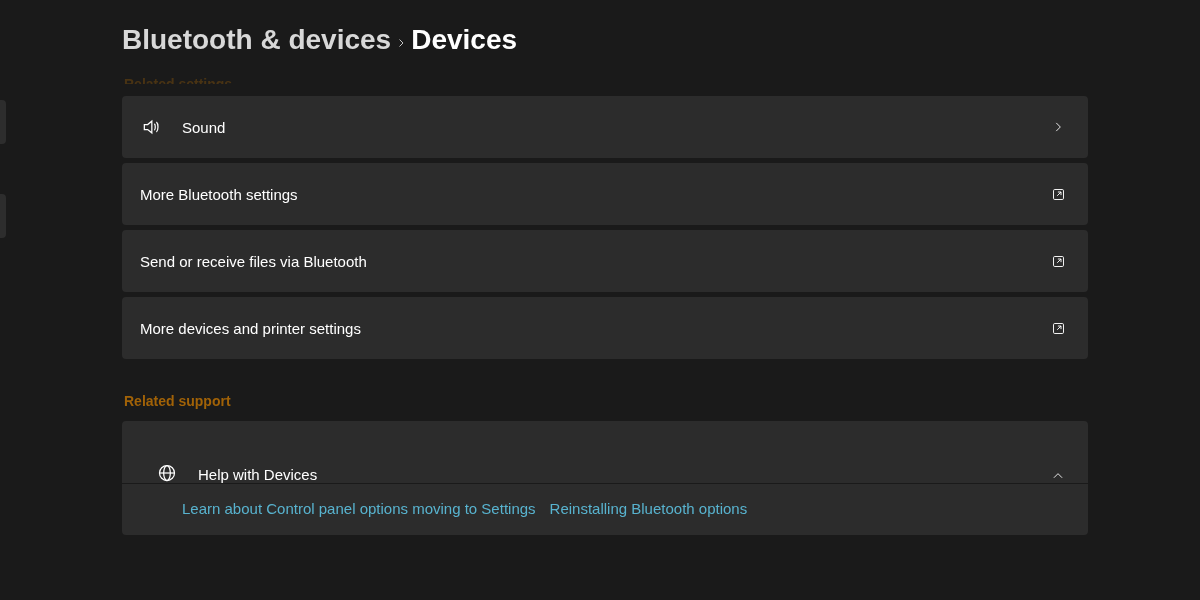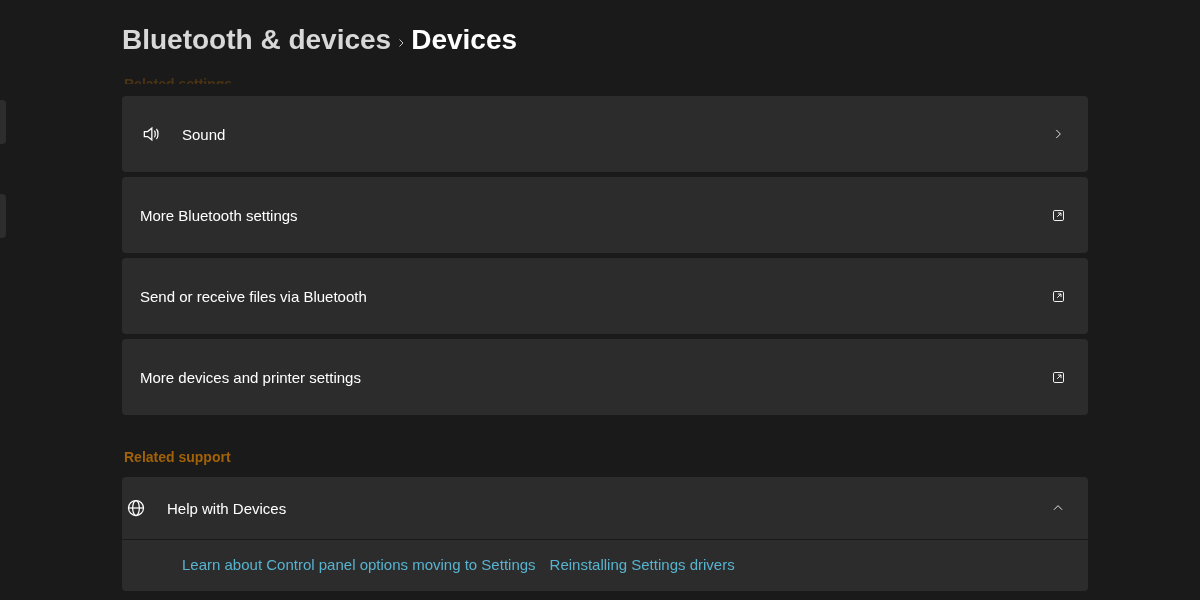--- a/index.html
+++ b/index.html
@@ -5,28 +5,28 @@
     * { margin: 0; padding: 0; box-sizing: border-box; font-family: "Segoe UI", -apple-system, sans-serif; }
     body { background: #1a1a1a; color: #ffffff; width: 1200px; height: 600px; overflow: hidden; }
     .page { padding-left: 122px; padding-right: 112px; }
     .breadcrumb { display: flex; align-items: baseline; gap: 4px; padding-top: 24px; padding-bottom: 24px; }
     .breadcrumb-parent { font-size: 28px; font-weight: 600; color: #d8d8d8; }
     .breadcrumb-separator { font-size: 20px; color: #999; margin-top: 2px; }
     .breadcrumb-current { font-size: 28px; font-weight: 600; color: #ffffff; text-align: center; }
     .section-heading { font-size: 14px; font-weight: 600; color: #a16207; margin-bottom: 12px; margin-top: 8px; padding-left: 2px; }
     .section-heading.cut { margin-top: -4px; margin-bottom: 12px; opacity: 0.35; overflow: hidden; height: 8px; }
     .card-list { display: flex; flex-direction: column; gap: 5px; margin-bottom: 34px; }
-    .card { background: #2c2c2c; border-radius: 4px; height: 76px; display: flex; align-items: center; padding: 0 20px 0 18px; cursor: pointer; }
+    .card { background: #2c2c2c; border-radius: 4px; height: 62px; display: flex; align-items: center; padding: 0 20px 0 18px; cursor: pointer; }
     .card-icon { width: 22px; display: flex; align-items: center; justify-content: center; margin-right: 20px; }
     .card-icon svg { width: 20px; height: 20px; }
     .card-label { flex: 1; font-size: 15px; color: #ffffff; font-weight: 400; }
     .card-label.noicon { margin-left: 0; }
     .card-action { width: 20px; display: flex; align-items: center; justify-content: center; color: #cfcfcf; }
     .support-card { background: #2c2c2c; border-radius: 4px; }
-    .support-header { height: 62px; display: flex; align-items: center; padding: 0 20px 0 3px; cursor: pointer; }
+    .support-header { height: 62px; display: flex; align-items: flex-end; padding: 0 20px 0 34px; cursor: pointer; }
     .support-links { padding: 16px 20px 18px 60px; border-top: 1px solid #1a1a1a; display: flex; gap: 14px; flex-wrap: wrap; }
     .support-link { color: #58b3cf; font-size: 15px; cursor: pointer; }
     .left-sliver { position: absolute; left: 0; top: 100px; width: 6px; height: 44px; background: #2d2d2d; border-radius: 0 4px 4px 0; }
     .left-sliver.second { top: 194px; }
     svg { stroke: #ffffff; fill: none; stroke-width: 1.5; }
   </style>
 </head>
 <body>
 
 <div class="left-sliver"></div>
@@ -112,17 +112,17 @@
       </span>
       <span class="card-label">Help with Devices</span>
       <span class="card-action">
         <svg width="14" height="14" viewBox="0 0 24 24">
             <polyline points="5 15 12 8 19 15"></polyline>
           </svg>
       </span>
     </div>
     <div class="support-links">
       <span class="support-link">Learn about Control panel options moving to Settings</span>
-      <span class="support-link">Reinstalling Settings drivers</span>
+      <span class="support-link">Reinstalling Bluetooth options</span>
     </div>
   </div>
 
 </div>
 
 </body></html>

